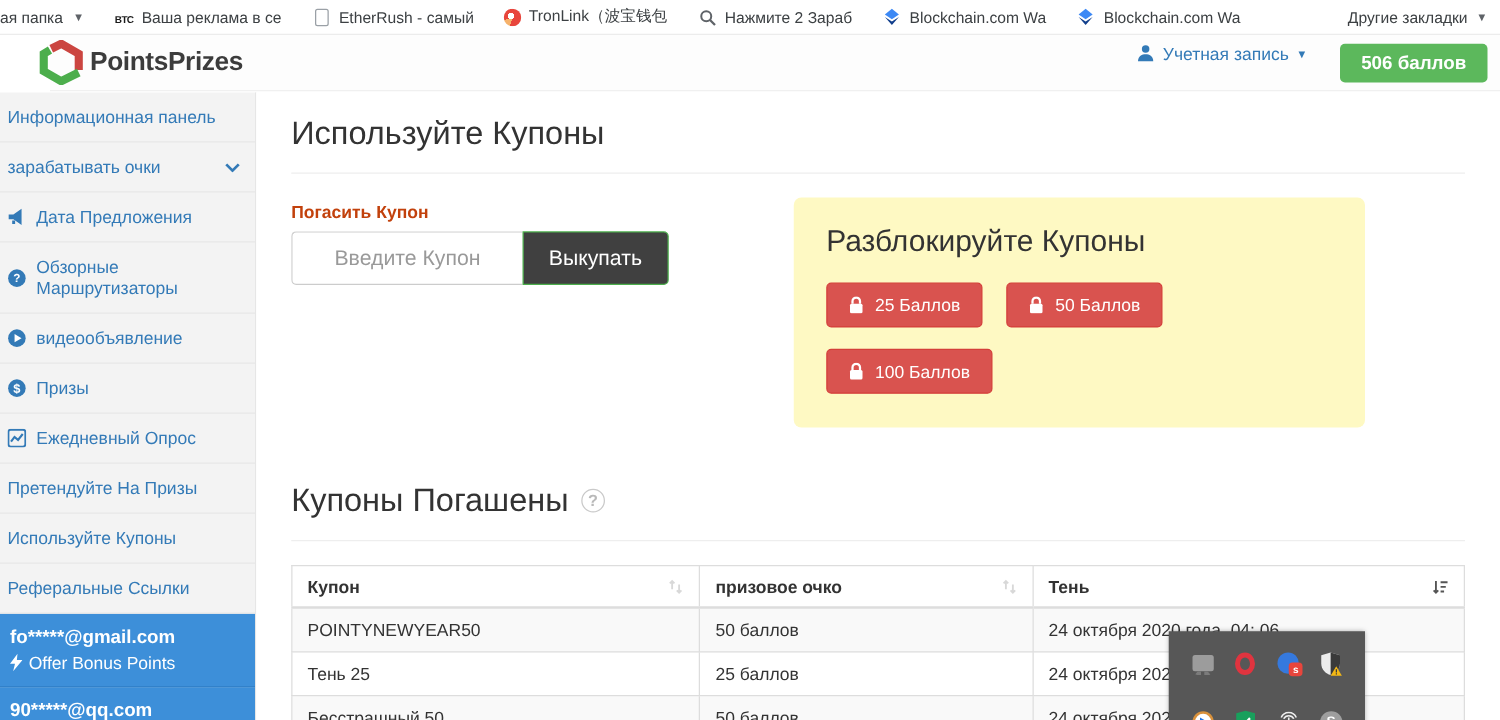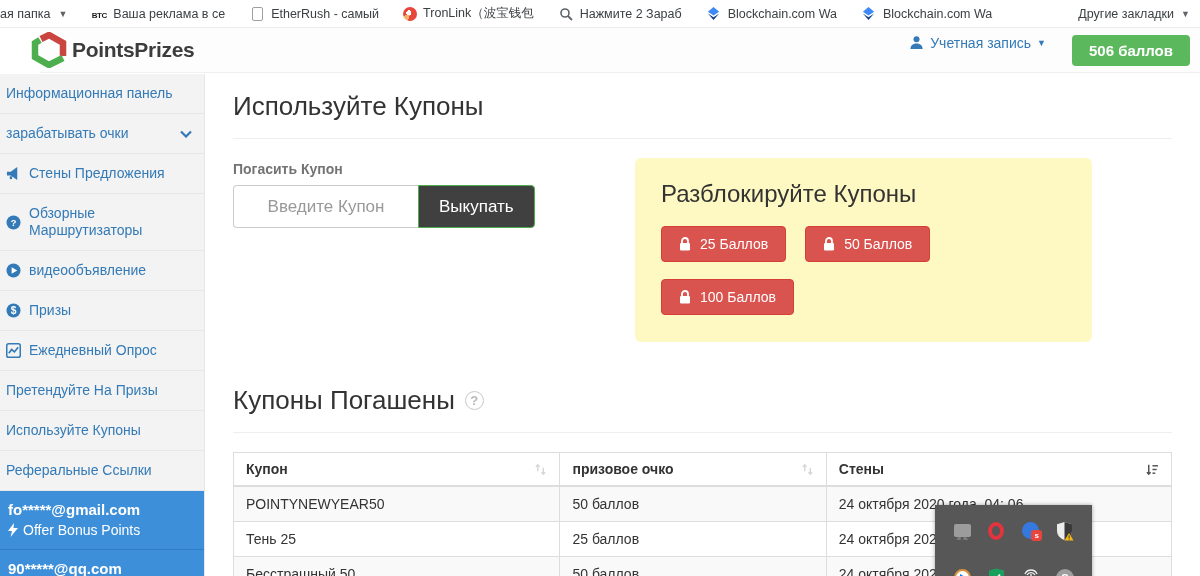--- a/index.html
+++ b/index.html
@@ -47,21 +47,21 @@
   .bonus-line { display:flex; align-items:center; gap:5px; font-size:14px; }
 
   
   .main { position:absolute; left:205px; top:74px; right:0; bottom:0; background:#fff;
     padding:15px 28px 0 28px; overflow:hidden; }
   h1.section-title { font-size:26px; font-weight:400; color:#333; margin:2px 0 16px;
     display:flex; align-items:center; gap:10px; }
   .divider { border:none; border-top:1px solid #eee; margin:0 0 19px; }
   .redeem-row { display:flex; align-items:flex-start; }
   .redeem-form { width:402px; flex:none; padding-top:3px; }
-  .form-label { font-size:14px; font-weight:bold; color:#737373; margin-bottom:8px; }
+  .form-label { font-size:14px; font-weight:bold; color:#c2410c; margin-bottom:8px; }
   .input-group { display:flex; }
   .coupon-input { width:185px; height:43px; border:1px solid #ccc; border-right:none;
     border-radius:4px 0 0 4px; padding:0 13px; font-size:17px; color:#555; outline:none;
     font-family:"Liberation Sans", sans-serif;text-align:center; }
   .coupon-input::placeholder { color:#999; }
   .redeem-btn { height:43px; background:#404040; border:1px solid #4cae4c; color:#fff;
     font-size:17px; padding:0 20px; border-radius:0 4px 4px 0; cursor:pointer;
     font-family:"Liberation Sans", sans-serif; }
   .unlock-panel { width:457px; flex:none; background:#fef9c3; border-radius:6px;
     padding:20px 26px 10px; }
@@ -199,21 +199,21 @@
         </svg>
     </span>
   </div>
   <div class="side-item">
     <span class="side-icon">
       <svg width="15" height="15" viewBox="0 0 16 16">
           <path d="M1 6 h4 l7-5 v14 l-7-5 H1 Z" fill="#337ab7"></path>
           <path d="M4 11 v3 h2.5 v-3" fill="#337ab7"></path>
         </svg>
     </span>
-    <span class="lbl">Стены Предложения</span>
+    <span class="lbl">Дата Предложения</span>
   </div>
   <div class="side-item">
     <span class="side-icon">
       <svg width="15" height="15" viewBox="0 0 16 16">
           <circle cx="8" cy="8" r="7.5" fill="#337ab7"></circle>
           <text x="8" y="11.5" font-size="10" font-weight="bold" fill="#fff" text-anchor="middle" font-family="Liberation Sans, sans-serif">?</text>
         </svg>
     </span>
     <span class="lbl">Обзорные Маршрутизаторы</span>
   </div>
@@ -343,21 +343,21 @@
               <span class="sort-ic">
                 <svg width="13" height="13" viewBox="0 0 14 14">
                     <path d="M4 9 V2 M2 4 L4 2 L6 4" stroke="#d8d8d8" stroke-width="1.6" fill="none"></path>
                     <path d="M10 5 V12 M8 10 L10 12 L12 10" stroke="#d8d8d8" stroke-width="1.6" fill="none"></path>
                   </svg>
               </span>
             </span>
           </th>
           <th>
             <span class="th-inner">
-              <span>Стены</span>
+              <span>Тень</span>
               <span class="sort-ic">
                 <svg width="14" height="13" viewBox="0 0 15 14">
                     <path d="M4 2 V12 M2 10 L4 12 L6 10" stroke="#555" stroke-width="1.6" fill="none"></path>
                     <line x1="8" y1="3" x2="14" y2="3" stroke="#555" stroke-width="1.6"></line>
                     <line x1="8" y1="7" x2="12.5" y2="7" stroke="#555" stroke-width="1.6"></line>
                     <line x1="8" y1="11" x2="11" y2="11" stroke="#555" stroke-width="1.6"></line>
                   </svg>
               </span>
             </span>
           </th>

